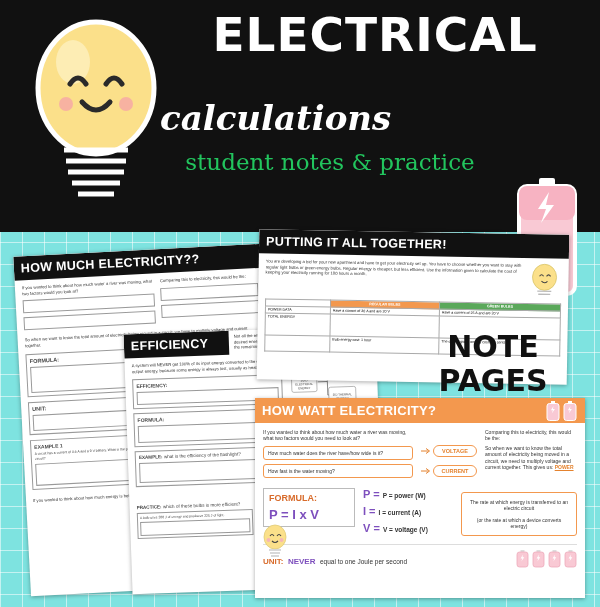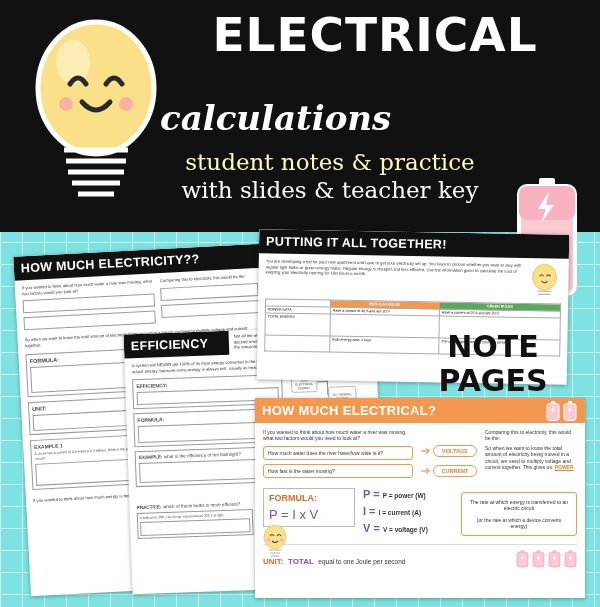--- a/index.html
+++ b/index.html
@@ -39,21 +39,21 @@
     line-height:36px;
   }
   .title-sub2 {
     position:absolute; left:160px; top:100px; width:430px;
     color:#fff; font-size:34px; font-weight:bold; 
     font-family:"DejaVu Serif", serif; font-style:italic;
     line-height:36px;
   }
   .title-sub3 {
     position:absolute; left:130px; top:148px; width:400px;
-    color:#fef9c3; font-size:23px; text-align:center;
+    color:#22c55e; font-size:23px; text-align:center;
     font-family:"DejaVu Serif", serif;
     line-height:29px;
   }
   .title-sub4 {
     position:absolute; left:130px; top:176px; width:400px;
     color:#fff; font-size:23px; text-align:center;
     font-family:"DejaVu Serif", serif;
     line-height:29px;
   }
 
@@ -103,36 +103,35 @@
   table.mini td, table.mini th { border:0.5px solid #aaa; font-size:3.6px; padding:1px 2px; vertical-align:top; }
   .d-qbox {
     border:1px solid #f3984e; border-radius:3px; padding:3px 4px;
     font-size:5px; color:#333; margin-bottom:4px; background:#fff;
   }
   .d-pill {
     border:1px solid #f3984e; border-radius:8px; padding:2px 6px;
     font-size:5.5px; color:#e4822e; font-weight:bold; text-align:center;
   }
   .formula-label { color:#d86b2b; font-weight:bold; font-size:9px; }
-  .formula-eq { color:#7d4fbd; font-weight:normal; font-size:13px; }
+  .formula-eq { color:#7d4fbd; font-weight:bold; font-size:13px; }
   .formula-line { font-size:11px; font-weight:bold; color:#7d4fbd; }
   .formula-def { font-size:6.5px; color:#333; }
   .unit-line { font-size:6.5px; color:#333; }
 </style>
 </head>
 <body>
 
 <div id="bg"></div>
 
 <div id="banner">
   <div id="banner-inner">
     <div class="title-main">ELECTRICAL</div>
     <div class="title-sub2">calculations</div>
     <div class="title-sub3">student notes &amp; practice</div>
-    <div class="title-sub4">with slides &amp; teacher key</div>
   </div>
 </div>
 
 <svg id="bulb" viewBox="0 0 140 190">
   <ellipse cx="70" cy="72" rx="58" ry="66" fill="#fbe08a" stroke="#fff" stroke-width="5"></ellipse>
   <ellipse cx="47" cy="46" rx="17" ry="22" fill="#fdeebb" opacity="0.85"></ellipse>
 
   <path d="M44 68 q8 -12 16 0" stroke="#2a2a2a" stroke-width="5" fill="none" stroke-linecap="round"></path>
   <path d="M80 68 q8 -12 16 0" stroke="#2a2a2a" stroke-width="5" fill="none" stroke-linecap="round"></path>
   <circle cx="40" cy="88" r="7" fill="#f6a6a6" opacity="0.8"></circle>
@@ -307,21 +306,21 @@
         <td>Bulb energy cost: 1 hour</td>
         <td>The cost of green energy costs 15 cents</td>
       </tr>
     </tbody>
       </table>
   </div>
 </div>
 
 <div class="page page-d">
   <div style="display:flex;align-items:stretch;">
-    <div class="hdr-orange" style="flex:1;font-size:13px;">HOW MUCH ELECTRICAL?</div>
+    <div class="hdr-orange" style="flex:1;font-size:13px;">HOW WATT ELECTRICITY?</div>
     <div style="background:#f3984e;display:flex;align-items:center;padding-right:8px;gap:3px;">
       <svg width="14" height="20" viewBox="0 0 14 20">
         <rect x="5" y="0" width="4" height="2.5" fill="#fff"></rect>
         <rect x="1" y="2.5" width="12" height="17" rx="2.5" fill="#f9c9d4" stroke="#fff" stroke-width="1"></rect>
         <path d="M7.5 5 l-2.6 4.2 h2 l-1.2 3.2 3.2 -4.4 h-2 z" fill="#fff"></path>
       </svg>
       <svg width="14" height="20" viewBox="0 0 14 20">
         <rect x="5" y="0" width="4" height="2.5" fill="#fff"></rect>
         <rect x="1" y="2.5" width="12" height="17" rx="2.5" fill="#f9c9d4" stroke="#fff" stroke-width="1"></rect>
         <path d="M7.5 5 l-2.6 4.2 h2 l-1.2 3.2 3.2 -4.4 h-2 z" fill="#fff"></path>
@@ -380,21 +379,21 @@
       </div>
       <div style="flex:1;border:1px solid #f3984e;border-radius:3px;padding:6px 7px;margin-top:4px;">
         <div class="tiny5" style="text-align:center;">The rate at which energy is transferred to an electric circuit</div>
         <div class="tiny5" style="text-align:center;margin-top:5px;">(or the rate at which a device converts energy)</div>
       </div>
     </div>
 
     <div style="display:flex;align-items:center;gap:6px;margin-top:8px;border-top:1px solid #ddd;padding-top:5px;">
       <div style="flex:1;">
         <span class="formula-label" style="font-size:8px;">UNIT:</span>
-        <span class="purple" style="font-size:8px;">TOTAL</span>
+        <span class="purple" style="font-size:8px;">NEVER</span>
         <span class="unit-line">equal to one Joule per second</span>
       </div>
       <div style="display:flex;gap:3px;">
         <svg width="13" height="18" viewBox="0 0 13 18">
           <rect x="4.5" y="0" width="4" height="2" fill="#ddd"></rect>
           <rect x="1" y="2" width="11" height="15" rx="2.5" fill="#f9c9d4" stroke="#eda9ba" stroke-width="0.8"></rect>
           <path d="M7 4.5 l-2.4 4 h1.8 l-1.1 3 3 -4.2 h-1.8 z" fill="#fff"></path>
         </svg>
         <svg width="13" height="18" viewBox="0 0 13 18">
           <rect x="4.5" y="0" width="4" height="2" fill="#ddd"></rect>

